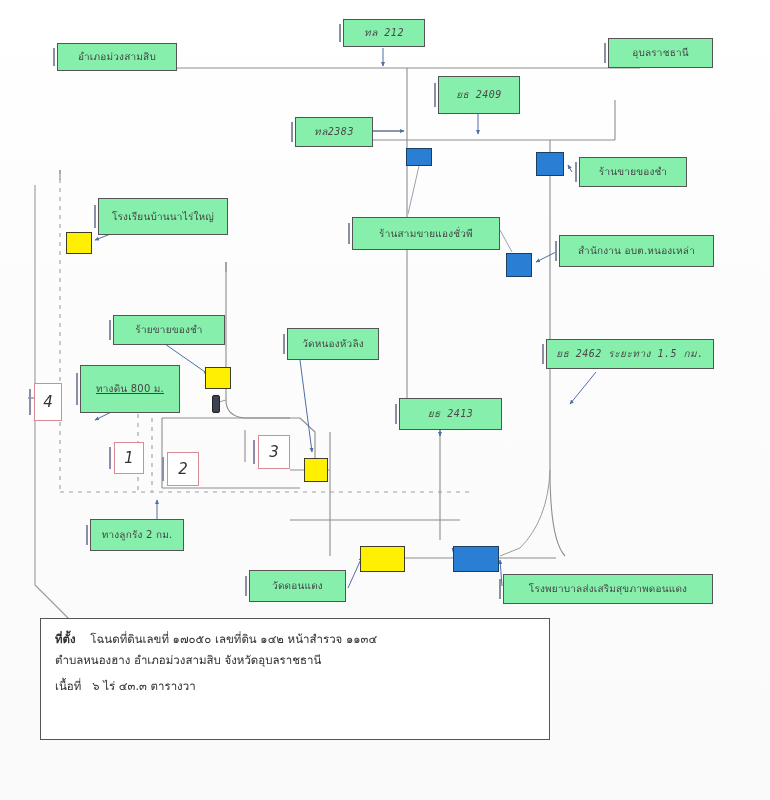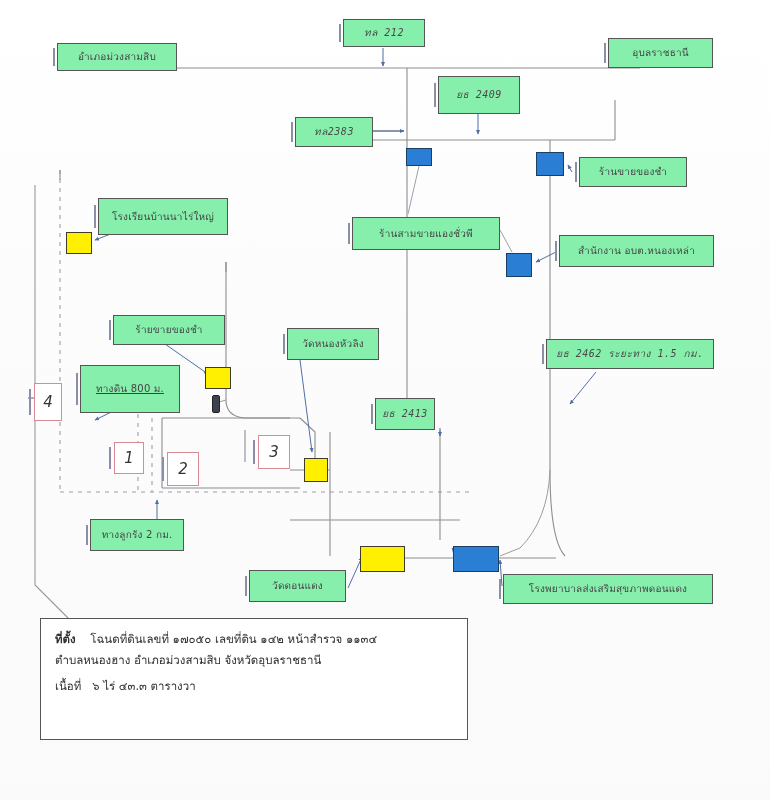--- a/index.html
+++ b/index.html
@@ -165,21 +165,21 @@
   <div class="lbl thai" style="left:559px;top:235px;width:155px;height:32px;">สำนักงาน อบต.หนองเหล่า</div>
 
   <div class="lbl thai" style="left:113px;top:315px;width:112px;height:30px;">ร้ายขายของชำ</div>
 
   <div class="lbl thai" style="left:255px;top:328px;width:92px;height:32px;margin-left:32px;">วัดหนองหัวลิง</div>
 
   <div class="lbl road" style="left:546px;top:339px;width:168px;height:30px;">ยธ 2462 ระยะทาง 1.5 กม.</div>
 
   <div class="lbl thai" style="left:80px;top:365px;width:100px;height:48px;text-decoration:underline;">ทางดิน 800 ม.</div>
 
-  <div class="lbl road" style="left:375px;top:398px;width:60px;height:32px;">ยธ 2413</div>
+  <div class="lbl road" style="left:399px;top:398px;width:103px;height:32px;">ยธ 2413</div>
 
   <div class="lbl thai" style="left:90px;top:519px;width:94px;height:32px;">ทางลูกรัง 2 กม.</div>
 
   <div class="lbl thai" style="left:249px;top:570px;width:97px;height:32px;">วัดดอนแดง</div>
 
   <div class="lbl thai" style="left:503px;top:574px;width:210px;height:30px;">โรงพยาบาลส่งเสริมสุขภาพดอนแดง</div>
 
   <div class="plot" style="left:34px;top:383px;width:28px;height:38px;">4</div>
   <div class="plot" style="left:114px;top:442px;width:30px;height:32px;">1</div>
   <div class="plot" style="left:167px;top:452px;width:32px;height:34px;">2</div>
@@ -190,21 +190,21 @@
   <div class="marker yellow" style="left:304px;top:458px;width:24px;height:24px;"></div>
   <div class="marker yellow" style="left:360px;top:546px;width:45px;height:26px;"></div>
 
   <div class="marker blue" style="left:406px;top:148px;width:26px;height:18px;"></div>
   <div class="marker blue" style="left:536px;top:152px;width:28px;height:24px;"></div>
   <div class="marker blue" style="left:506px;top:253px;width:26px;height:24px;"></div>
   <div class="marker blue" style="left:453px;top:546px;width:46px;height:26px;"></div>
 
   <div class="marker grey" style="left:212px;top:395px;width:8px;height:18px;"></div>
 
-  <div id="info" style="left:40px;top:618px;width:428px;height:122px;">
+  <div id="info" style="left:40px;top:618px;width:510px;height:122px;">
     <div class="ln">
       <span class="bold">ที่ตั้ง</span>
       &nbsp;&nbsp;&nbsp;<span>โฉนดที่ดินเลขที่ ๑๗๐๕๐ เลขที่ดิน ๑๔๒ หน้าสำรวจ ๑๑๓๔</span>
     </div>
     <div class="ln">
       <span>ตำบลหนองฮาง อำเภอม่วงสามสิบ จังหวัดอุบลราชธานี</span>
     </div>
     <div class="ln sp">
       <span>เนื้อที่</span>
       &nbsp;&nbsp;<span>๖ ไร่ ๔๓.๓ ตารางวา</span>

